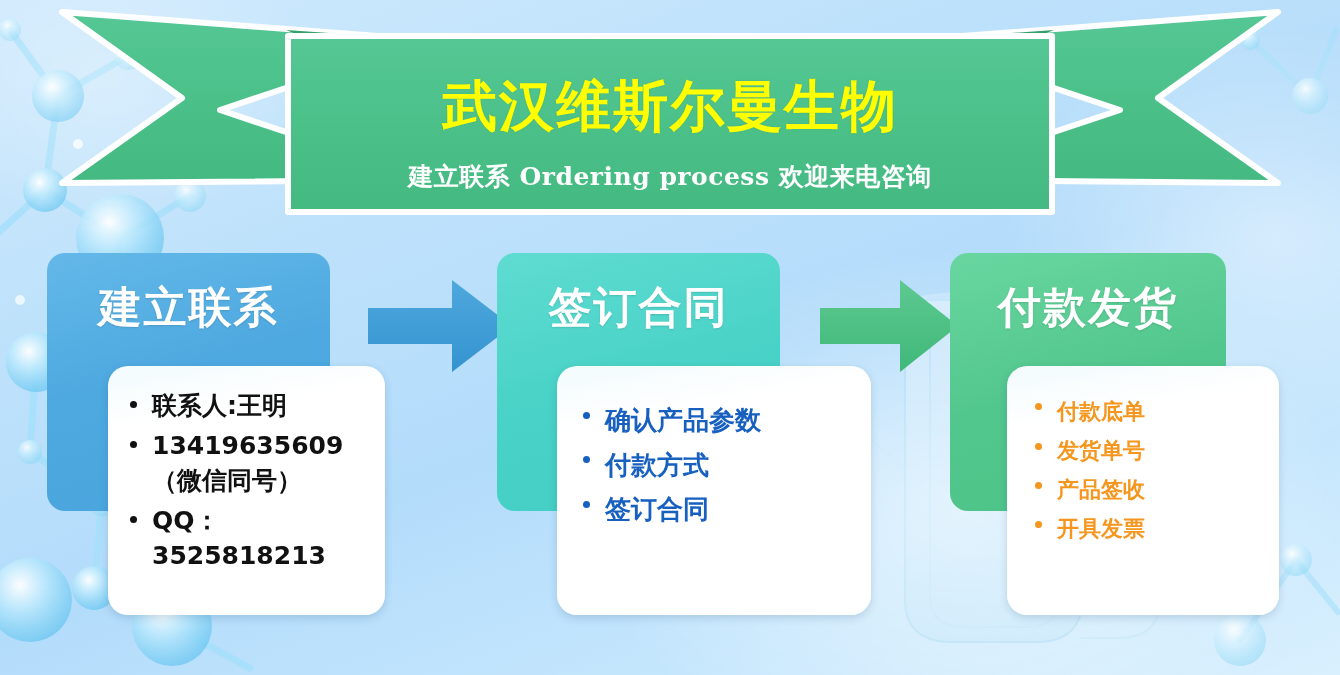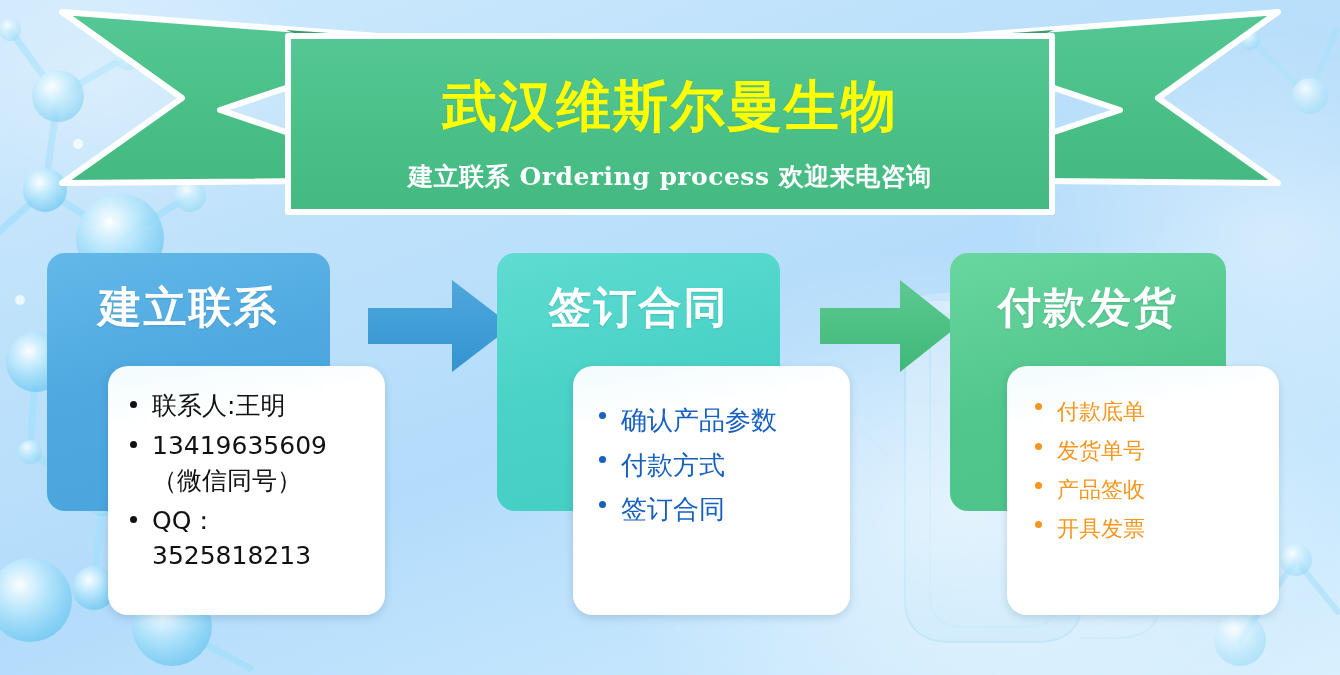--- a/index.html
+++ b/index.html
@@ -48,40 +48,40 @@
     font-family:"DejaVu Sans","Liberation Sans",sans-serif;
     text-shadow:0 1px 2px rgba(0,0,0,.12);
   }
   .card{
     position:absolute;border-radius:20px;
     background:linear-gradient(170deg,#f2fbfd 0%,#ffffff 22%,#ffffff 100%);
     box-shadow:0 3px 9px rgba(30,70,110,.18);
   }
   .card ul{list-style:none;margin:0;padding:0;}
   .card li{
-    position:relative;padding-left:30px;font-weight:normal;
+    position:relative;padding-left:30px;font-weight:bold;
     font-family:"DejaVu Sans","Liberation Sans",sans-serif;
   }
   .card li:before{
     content:"";position:absolute;left:8px;top:.52em;
     width:7px;height:7px;border-radius:50%;background:currentColor;
   }
   .card li .sub{display:block;padding-left:0;}
 
   
   #panel1{left:47px;top:253px;width:283px;height:258px;
     background:linear-gradient(165deg,#63b8e8 0%,#4ea9e0 45%,#4ba4dd 100%);}
   #card1{left:108px;top:366px;width:277px;height:249px;}
   #card1 ul{padding:22px 8px 0 14px;color:#111111;font-size:25px;line-height:1.42;}
   #card1 li{margin-bottom:4px;}
 
   
   #panel2{left:497px;top:253px;width:283px;height:258px;
     background:linear-gradient(165deg,#5fdcd1 0%,#49d2c7 50%,#44cdc3 100%);}
-  #card2{left:557px;top:366px;width:277px;height:249px;margin-left:16px;}
+  #card2{left:557px;top:366px;width:314px;height:249px;}
   #card2 ul{padding:32px 8px 0 18px;color:#1760c0;font-size:26px;line-height:1.72;}
 
   
   #panel3{left:950px;top:253px;width:276px;height:258px;
     background:linear-gradient(165deg,#69d6a0 0%,#52c78d 50%,#4cc388 100%);}
   #card3{left:1007px;top:366px;width:272px;height:249px;}
   #card3 ul{padding:26px 8px 0 20px;color:#f5961e;font-size:22px;line-height:1.78;}
 
   .arrow{position:absolute;}
 </style>

